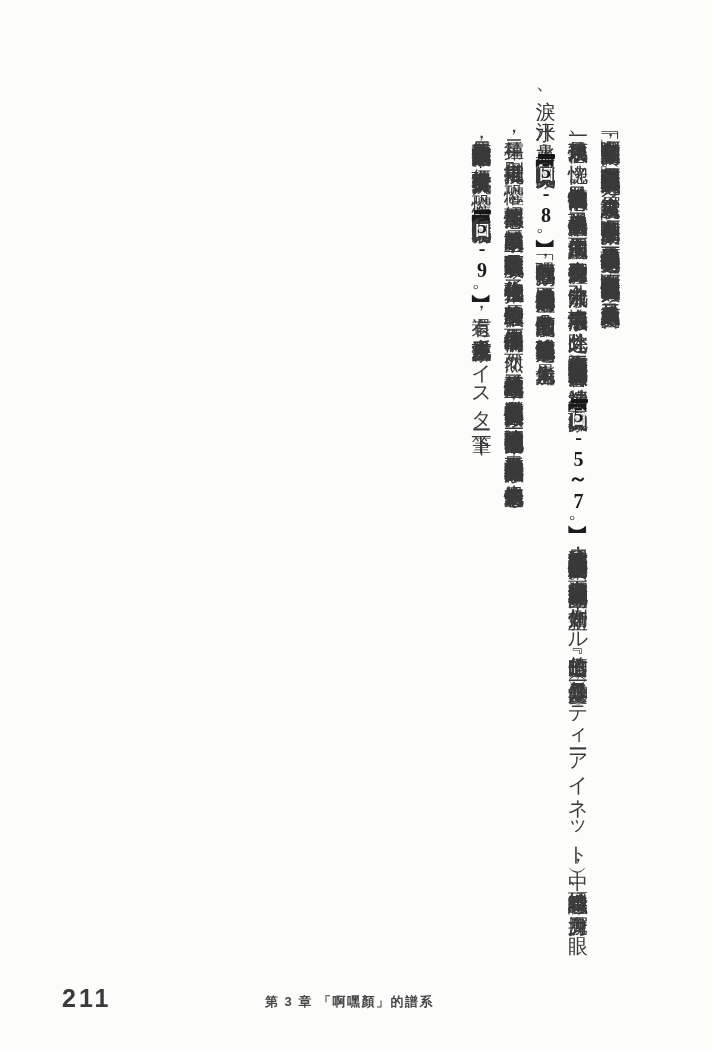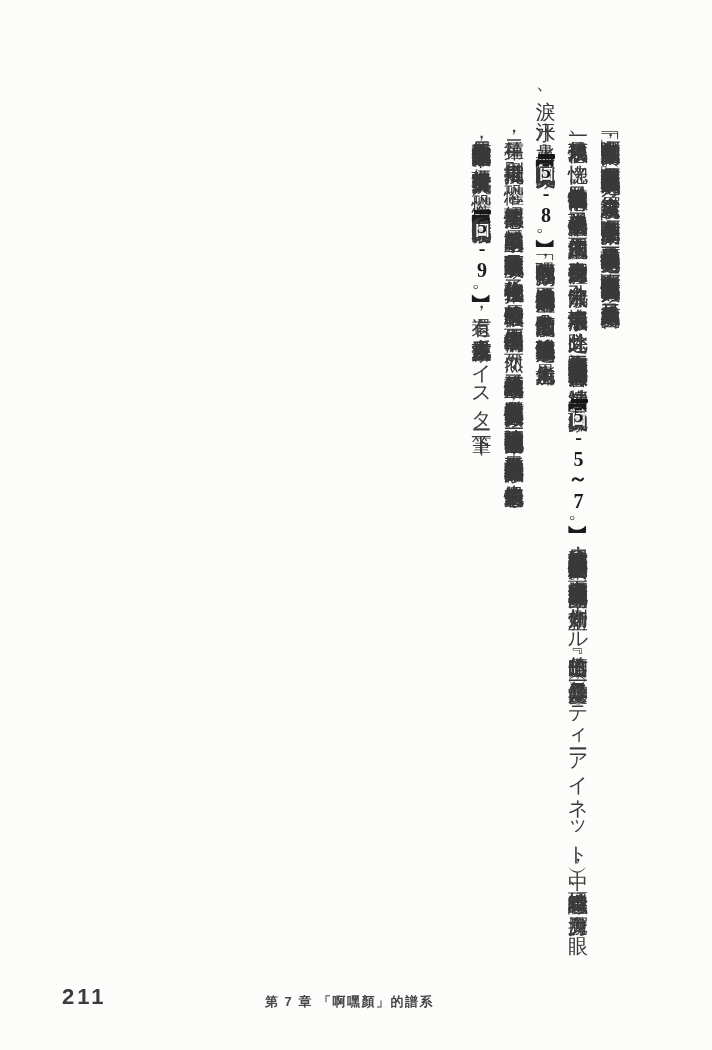--- a/index.html
+++ b/index.html
@@ -53,21 +53,21 @@
   .fig-num {
     text-orientation: upright;
     letter-spacing: 0;
   }
   .page-number {
     position: absolute;
     left: 62px;
     top: 984px;
     font-family: "Liberation Sans", "DejaVu Sans", sans-serif;
     font-weight: bold;
-    font-size: 22px;
+    font-size: 25px;
     letter-spacing: 3px;
     color: #3b3b3b;
   }
   .chapter-footer {
     position: absolute;
     left: 265px;
     top: 993px;
     font-family: "Liberation Sans", "DejaVu Sans", sans-serif;
     font-size: 13px;
     font-weight: bold;
@@ -82,15 +82,15 @@
 
   <main class="text-block" id="text-block">
       <p class="para indent">「啊嘿顏」是「高潮顏」的亞種，但其實「啊嘿顏」也能用在絕頂（收尾）以外的地方。從這層意義來說，「啊嘿顏」並不是「高潮顏」的子集，應該說是性愛場景中常用的表情變化之一。而「啊嘿顏」依照所表現的情感可以粗略分為三大類，又或是這三大類的交叉組合。</p>
       <p class="para indent">第一類是表現快感、恍惚、以及悅樂等性愛描寫中最常見的感情。為了表現超乎想像的快樂，而使用意識的混濁、全身脫力控制不住身體、孔穴中流出汁液、表情崩壞等表現手法。除此之外，也有不少作家會用「啊嘿顏」來表現女主角在迎向高潮的過程中無法保持理智、精神崩潰，進而失神的現象<span class="figref"><span>【</span><span class="fig-glyph">圖</span><span class="fig-num">5-5～7</span><span>】</span></span>。這種用法的重點在於如何表現出人物所經歷之超乎想像的悅樂，而漫畫家們想出的答案就是極端化的「高潮顏」。例如新堂エル的出道作『晒し愛（暴露愛）』（二〇一〇，ティーアイネット）中，絕頂時意識矇矓、渾身脫力、眼淚、汗水、鼻水、口水直流的完美「啊嘿顏」<span class="figref"><span>【</span><span class="fig-glyph">圖</span><span class="fig-num">5-8</span><span>】</span></span>。現代的「啊嘿顏」描寫，主要以透過高潮和平時端正表情的落差，來凸顯性愛的激烈度、快感強度的這種表現手法為王道，也最為人所知。</p>
       <p class="para indent">第二種，則是描寫抵抗、恐懼、絕望等負面情感，以凌辱系為主的故事中，被強暴狀態下的「啊嘿顏」表現。為了強化人物被強行推倒、凌辱時的恐懼和狼狽，而使用較為極端的表情。然而，為了維護和正當化男性的立場，所以這類作品中常會同時加入快感等正面要素，強調「儘管遭強迫卻也很有感覺」的一面。畢竟若不如此做的話就會變成獵奇暴力系的作品，失去色情娛樂的色彩。</p>
       <p class="para indent">擅長凌辱系輪姦漫畫的作家鬼窪浩久的作品中，便常常出現少女雖然努力反抗、恐懼，卻在被強暴的過程中漸漸「啊嘿顏」化的橋段<span class="figref"><span>【</span><span class="fig-glyph">圖</span><span class="fig-num">5-9</span><span>】</span></span>。還有，鬼畜系成人漫畫作家オイスター筆下</p>
     </main>
 
   <div class="page-number">211</div>
 
-  <div class="chapter-footer">第 7 章 「啊嘿顏」的譜系</div>
+  <div class="chapter-footer">第 3 章 「啊嘿顏」的譜系</div>
 
 </div>
 
 </body></html>

